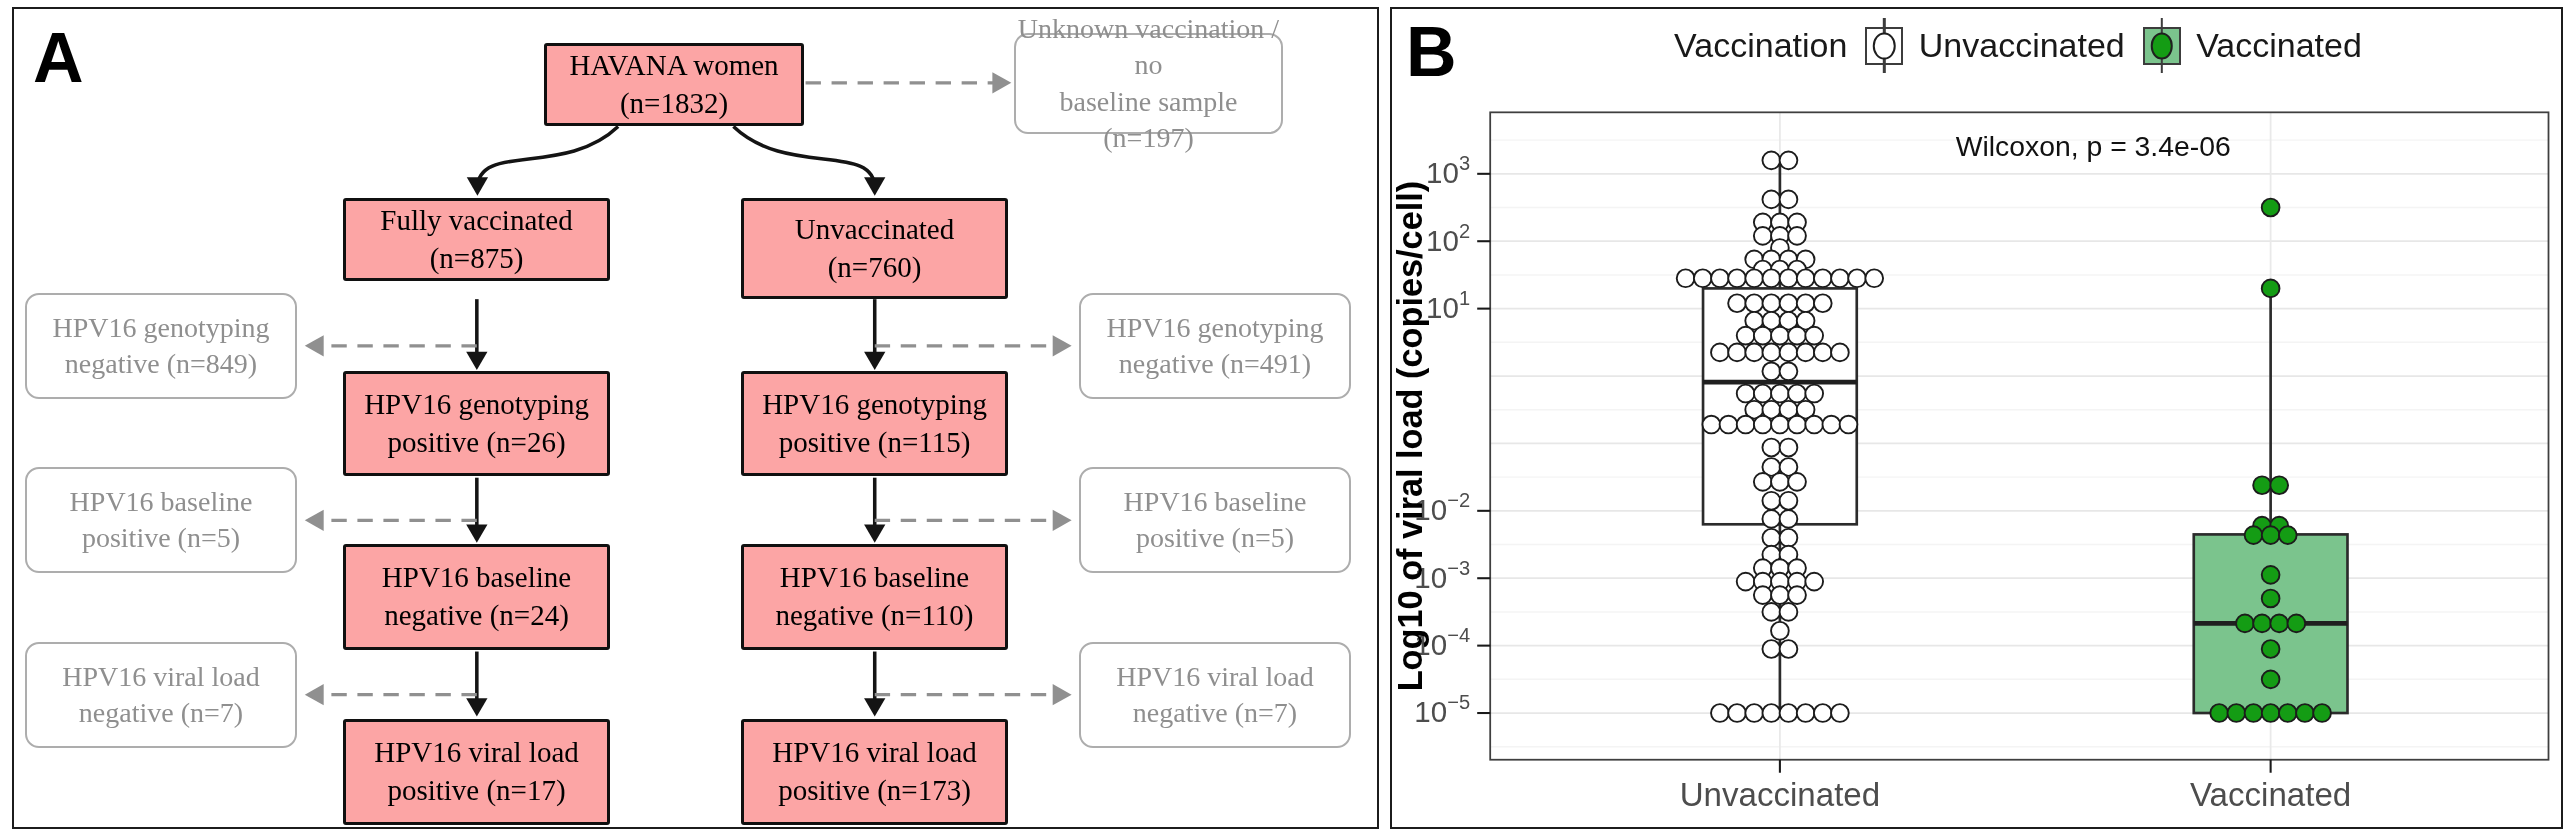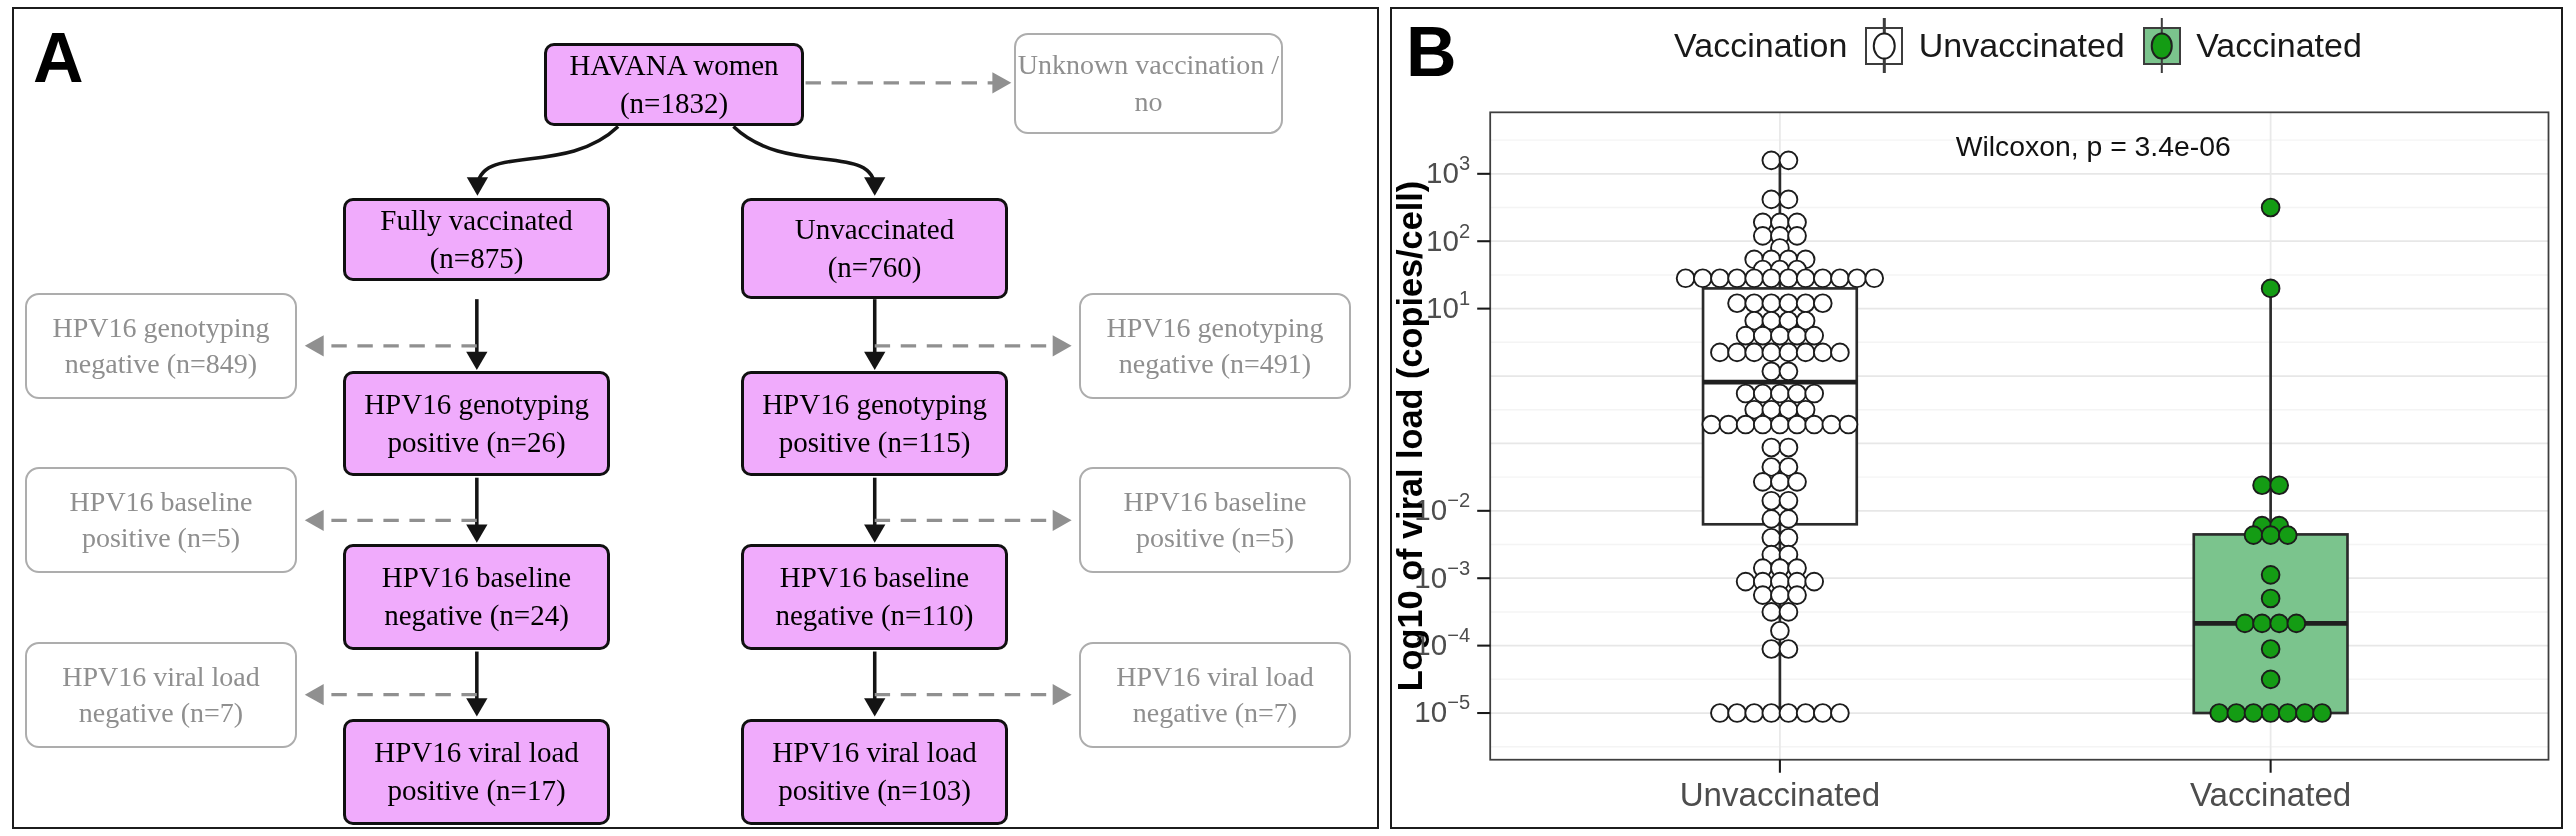--- a/index.html
+++ b/index.html
@@ -6,21 +6,21 @@
   #canvas{position:relative;width:2576px;height:836px;background:#ffffff;overflow:hidden;
           font-family:"Liberation Sans",sans-serif;}
   .panel{position:absolute;border:2.4px solid #1c1c1c;background:#ffffff;box-sizing:border-box;}
   #panelA{left:12px;top:7px;width:1367px;height:822px;}
   #panelB{left:1390px;top:7px;width:1173px;height:822px;}
   .plabel{position:absolute;font-weight:bold;font-size:70px;color:#000;line-height:1;}
   
   .flow-box{position:absolute;display:flex;flex-direction:column;justify-content:center;
             align-items:center;text-align:center;box-sizing:border-box;
             font-family:"Liberation Serif",serif;line-height:1.3;}
-  .main-box{background:#f0abfc;border:3.5px solid #101010;border-radius:10px;font-size:29px;color:#000;}
+  .main-box{background:#fca5a5;border:3.5px solid #101010;border-radius:3px;font-size:29px;color:#000;}
   .excl-box{background:#ffffff;border:2.4px solid #adadad;border-radius:14px;font-size:28px;color:#8f8f8f;}
   .overlay{position:absolute;left:0;top:0;pointer-events:none;}
   
   #legend{position:absolute;left:1490px;top:26px;width:1056px;display:flex;
           justify-content:center;align-items:center;gap:18px;}
   .lg-title{font-size:34px;color:#191919;}
   .lg-item{display:flex;align-items:center;gap:15.4px;}
   .lg-label{font-size:34px;color:#191919;}
   .lg-key{position:relative;width:38px;height:38px;border:2.4px solid #3c3c3c;box-sizing:border-box;}
   .lg-line{position:absolute;left:50%;top:-10.6px;bottom:-10.6px;width:2.4px;background:#3c3c3c;
@@ -64,25 +64,26 @@
   <div class="flow-box main-box" style="left:741px;top:544px;width:267px;height:106px;">
     <span>HPV16 baseline</span>
     <span>negative (n=110)</span>
   </div>
   <div class="flow-box main-box" style="left:343px;top:719px;width:267px;height:106px;">
     <span>HPV16 viral load</span>
     <span>positive (n=17)</span>
   </div>
   <div class="flow-box main-box" style="left:741px;top:719px;width:267px;height:106px;">
     <span>HPV16 viral load</span>
-    <span>positive (n=103)</span>
+    <span>positive (n=173)</span>
   </div>
 
   <div class="flow-box excl-box" style="left:1014px;top:33px;width:269px;height:101px;">
     <span>Unknown vaccination / no</span>
+    <span>baseline sample (n=197)</span>
   </div>
   <div class="flow-box excl-box" style="left:25px;top:293px;width:272px;height:106px;">
     <span>HPV16 genotyping</span>
     <span>negative (n=849)</span>
   </div>
   <div class="flow-box excl-box" style="left:25px;top:467px;width:272px;height:106px;">
     <span>HPV16 baseline</span>
     <span>positive (n=5)</span>
   </div>
   <div class="flow-box excl-box" style="left:25px;top:642px;width:272px;height:106px;">

